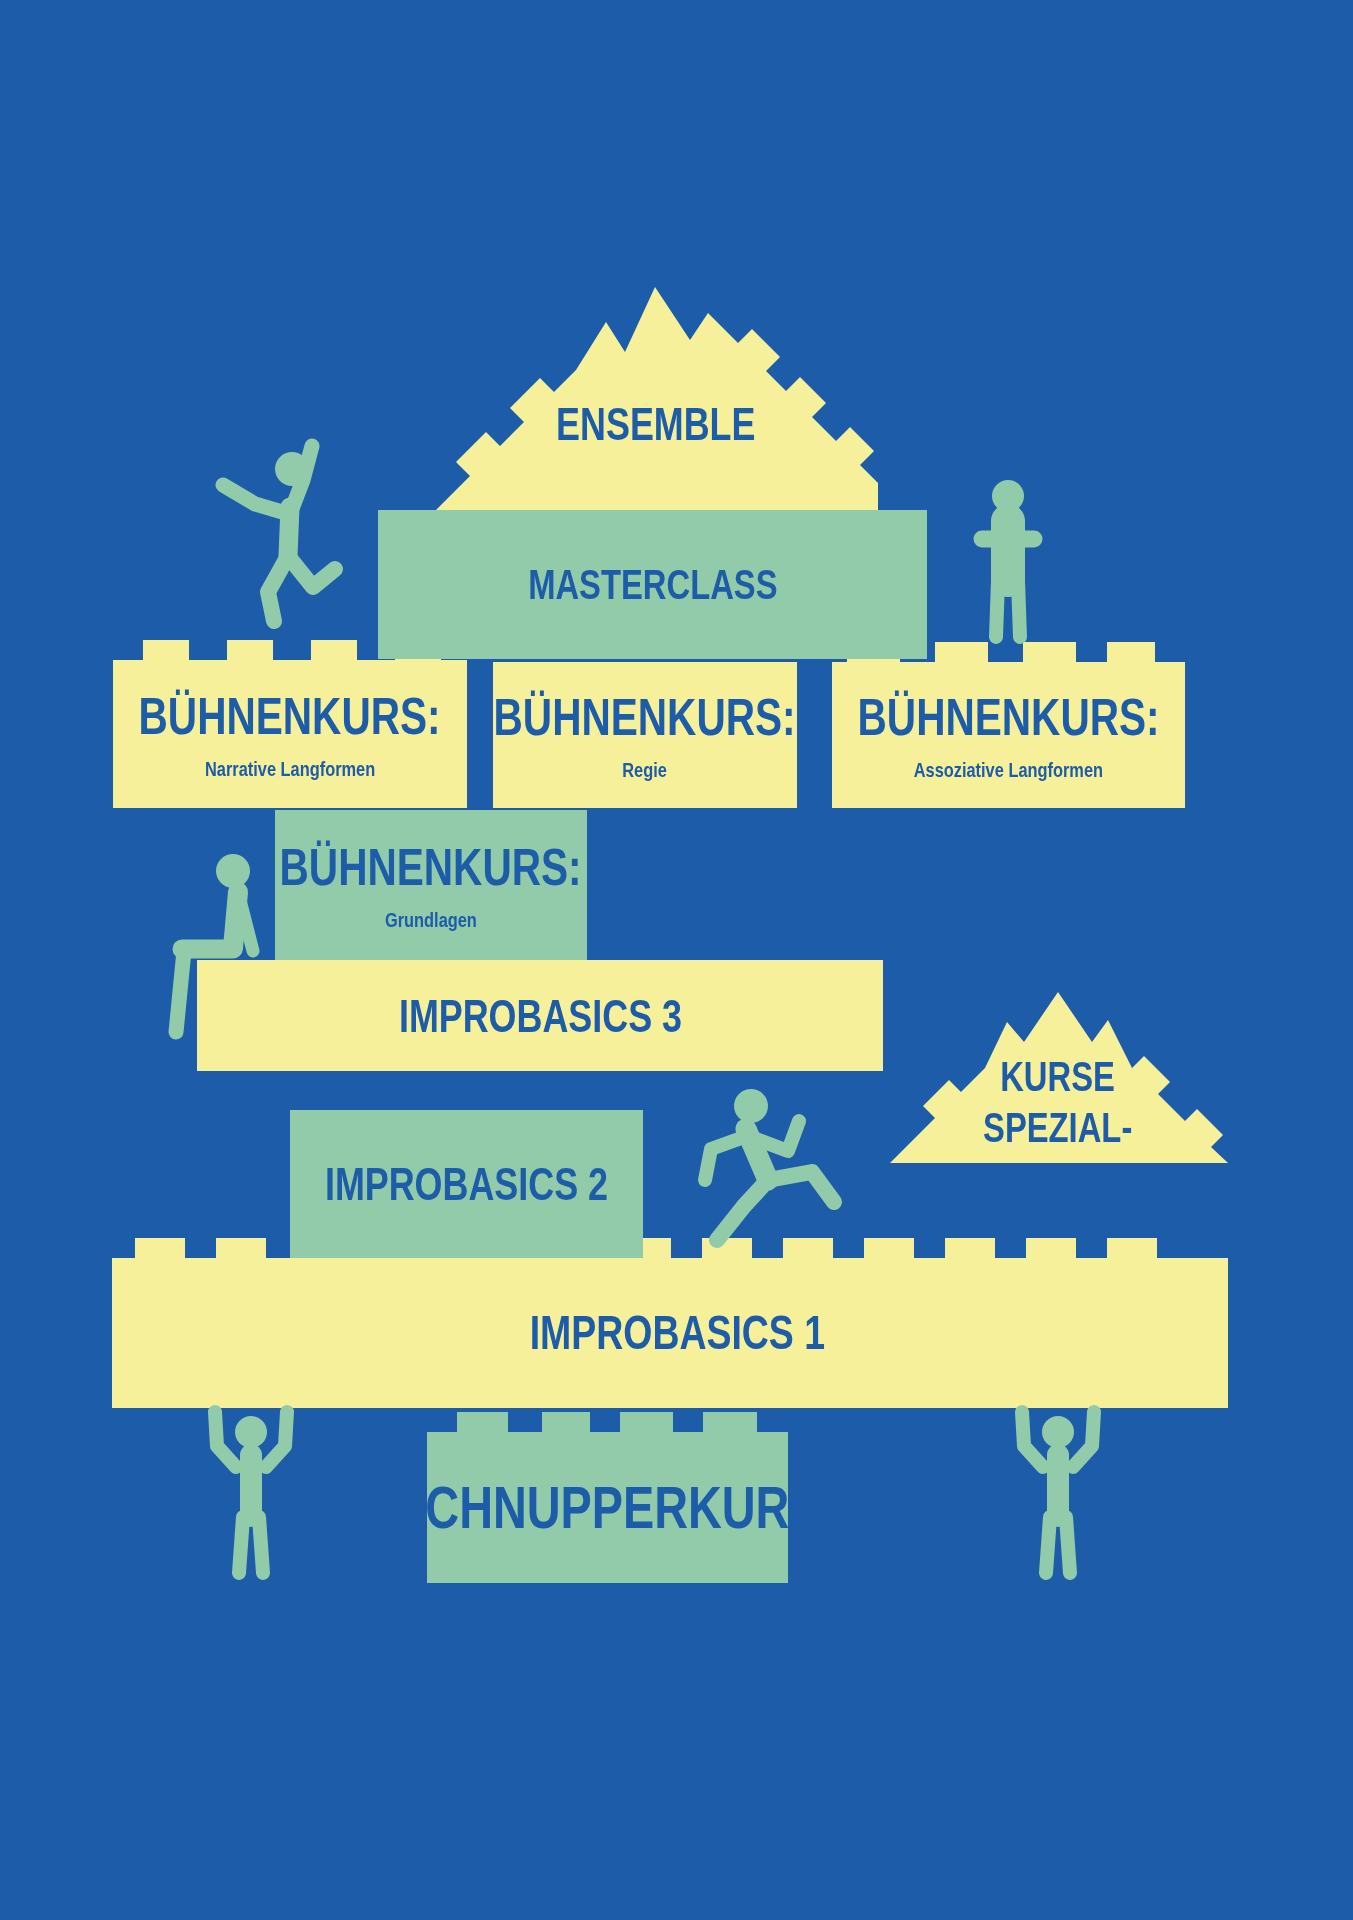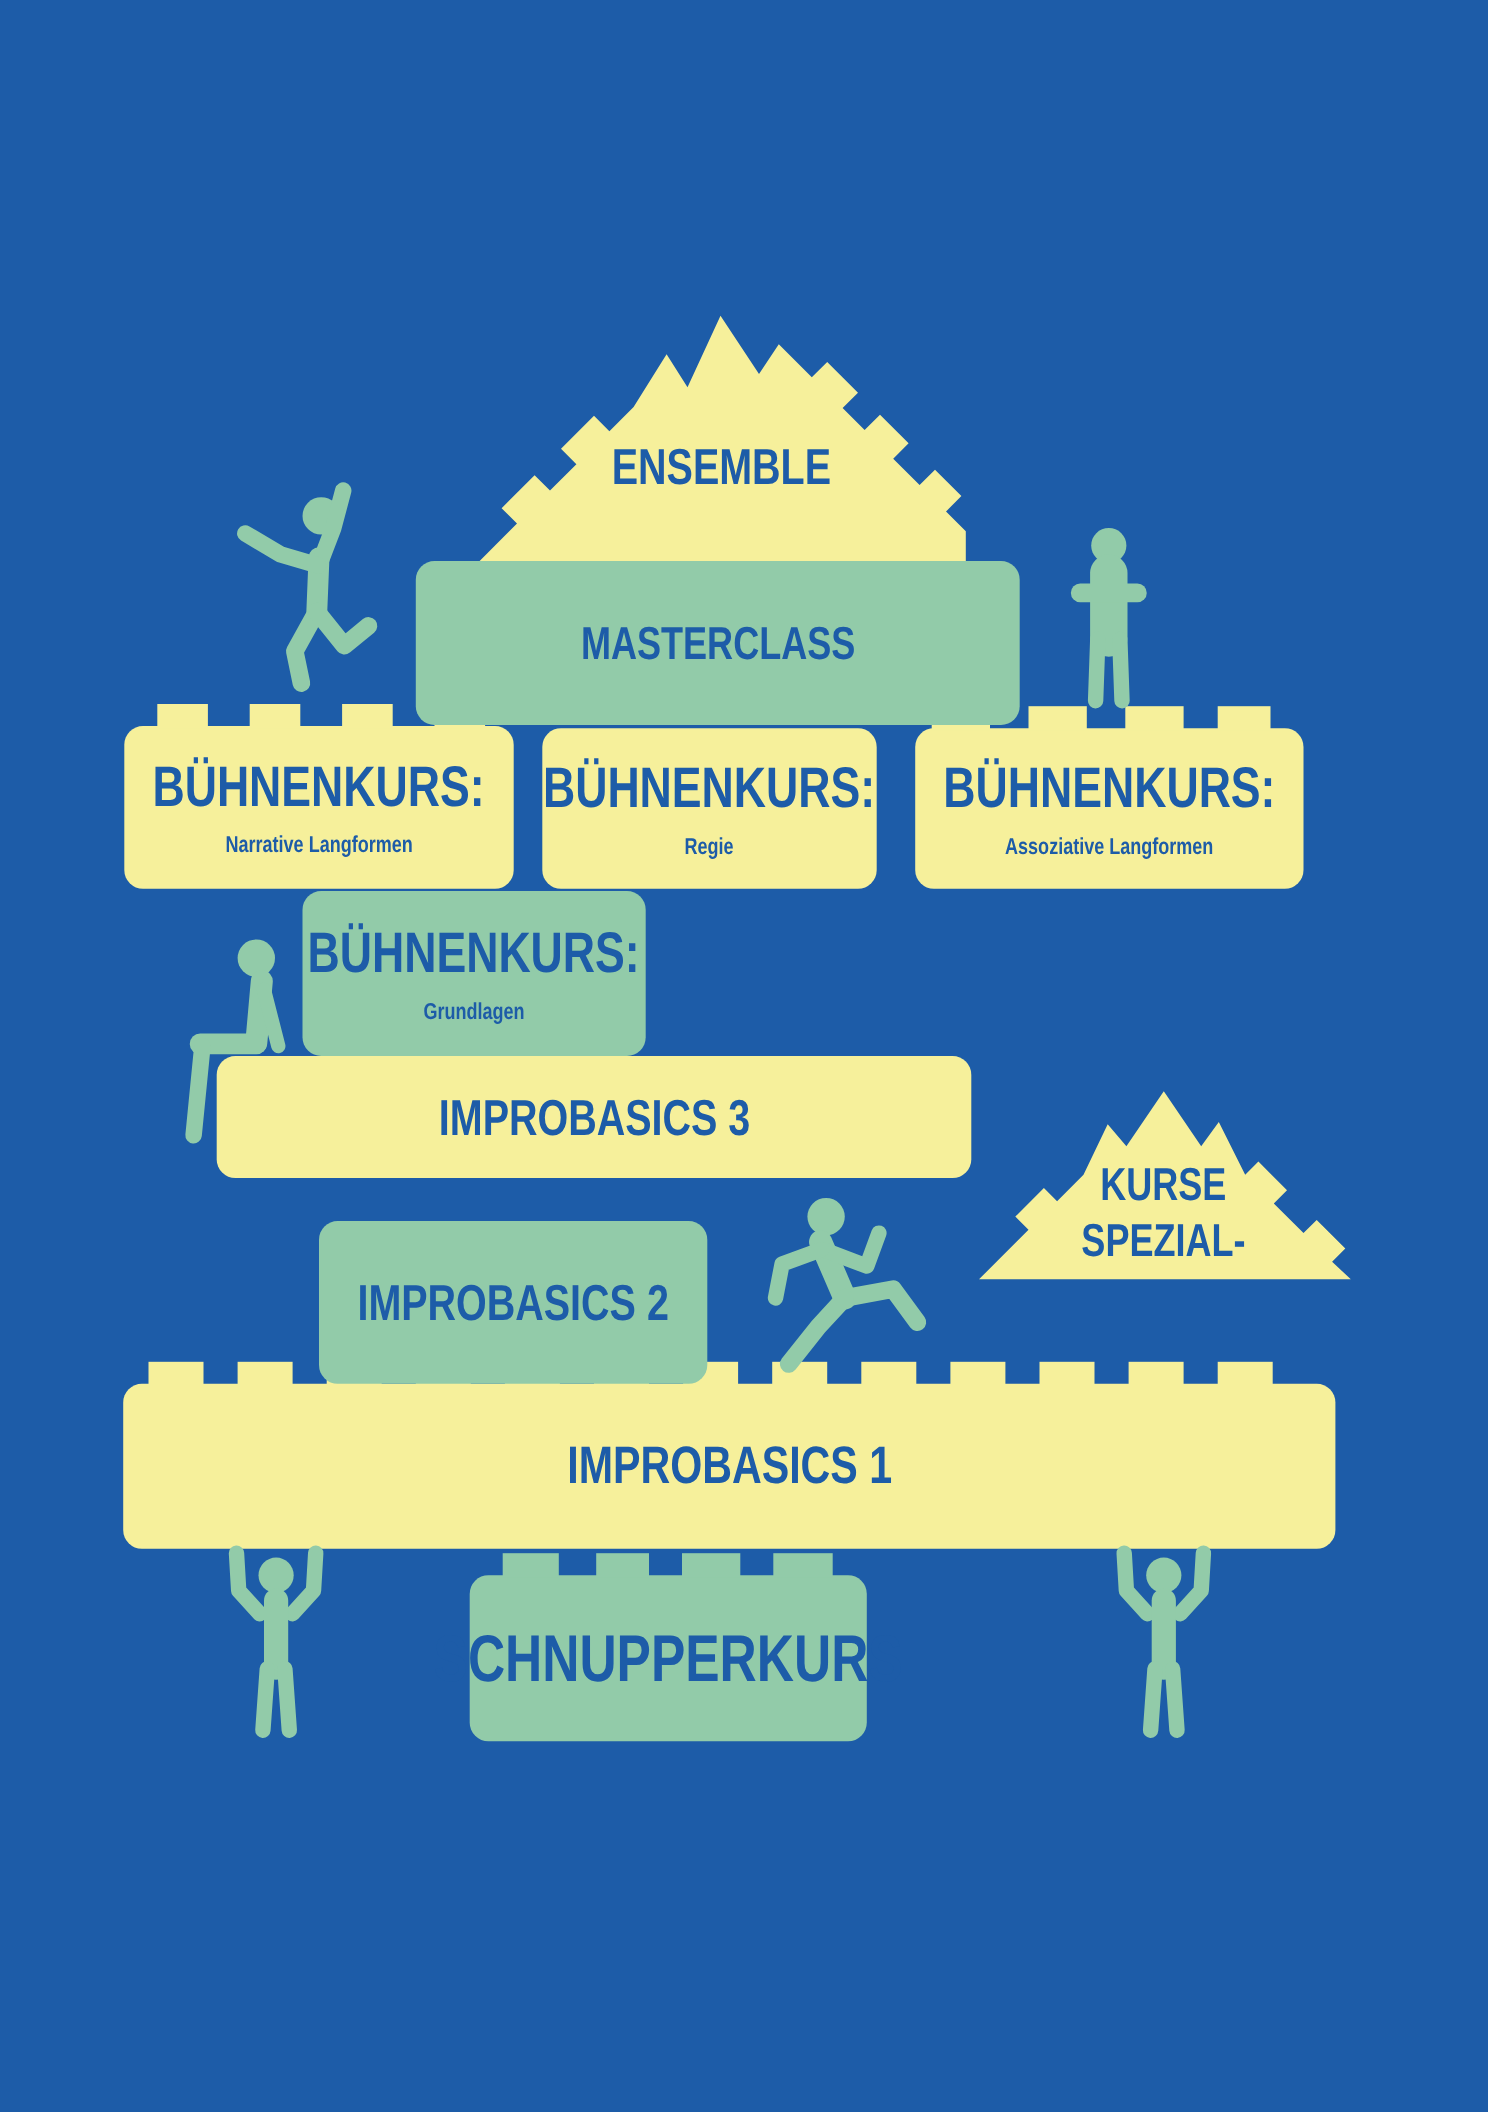--- a/index.html
+++ b/index.html
@@ -15,21 +15,20 @@
     overflow:hidden;
     font-family:"Liberation Sans", sans-serif;
   }
   svg.layer{position:absolute;left:0;top:0;pointer-events:none;}
   #peaks{z-index:0;}
   #figures{z-index:5;}
   .block{
     position:absolute;
     display:flex;flex-direction:column;align-items:center;justify-content:center;
     text-align:left;
-    border-radius:17px;
   }
   .yellow{background:var(--yellow);z-index:1;}
   .green{background:var(--green);z-index:2;}
   .stud{
     position:absolute;top:-20px;height:22px;
     background:var(--yellow);
   }
   .tab{
     position:absolute;top:-20px;height:22px;
     background:var(--green);
@@ -108,21 +107,21 @@
   </div>
 
   <div class="block yellow" style="left:197px;top:960px;width:686px;height:111px;">
     <div class="biglabel"><span class="cond">IMPROBASICS 3</span></div>
   </div>
 
   <div class="block green" style="left:290px;top:1110px;width:353px;height:148px;">
     <div class="biglabel"><span class="cond">IMPROBASICS 2</span></div>
   </div>
 
-  <div class="block yellow ib1" style="left:112px;top:1258px;width:1102px;height:150px;">
+  <div class="block yellow ib1" style="left:112px;top:1258px;width:1102px;height:150px;padding-left:14px;">
     <i class="stud" style="left:23px;width:50px;"></i>
     <i class="stud" style="left:104px;width:50px;"></i>
     <i class="stud" style="left:185px;width:50px;"></i>
     <i class="stud" style="left:266px;width:50px;"></i>
     <i class="stud" style="left:347px;width:50px;"></i>
     <i class="stud" style="left:428px;width:50px;"></i>
     <i class="stud" style="left:509px;width:50px;"></i>
     <i class="stud" style="left:590px;width:50px;"></i>
     <i class="stud" style="left:671px;width:50px;"></i>
     <i class="stud" style="left:752px;width:50px;"></i>

